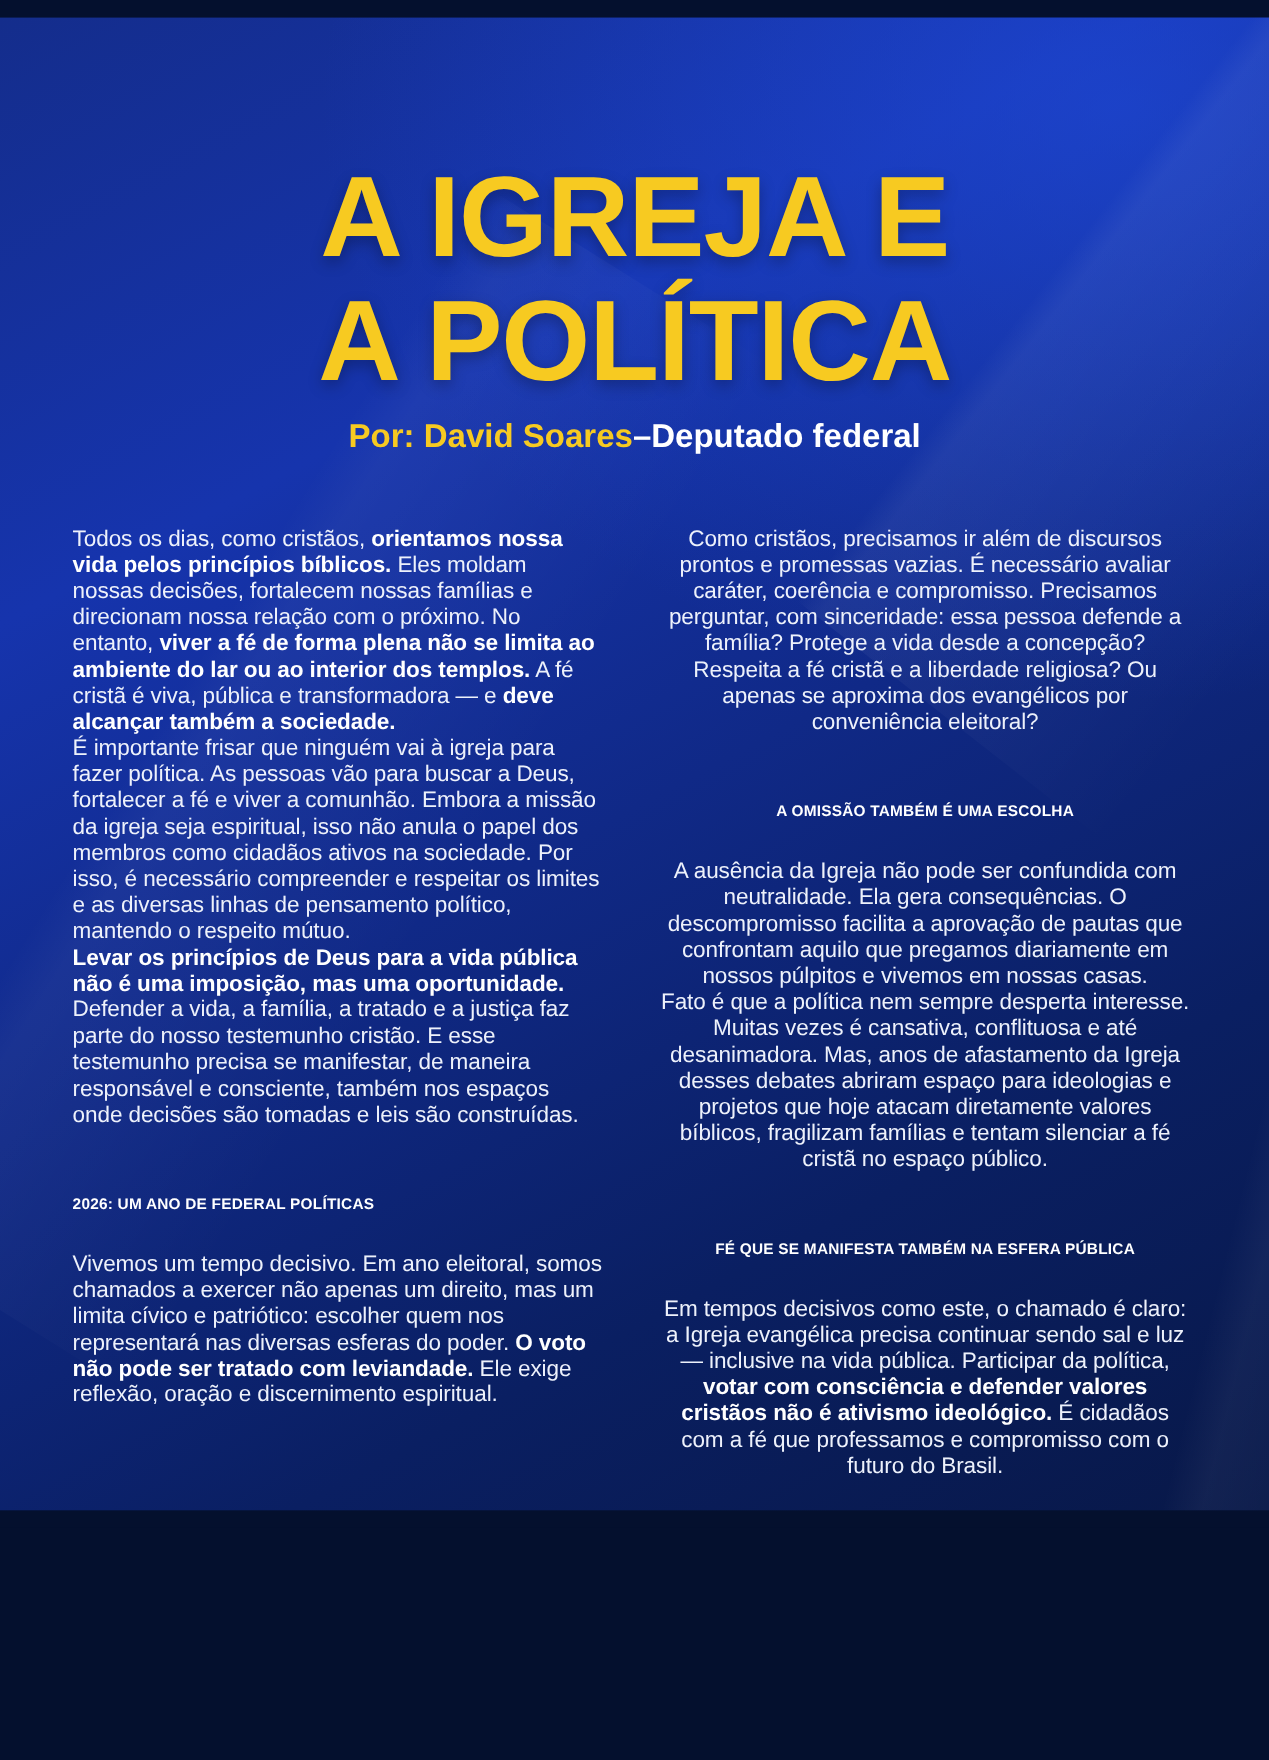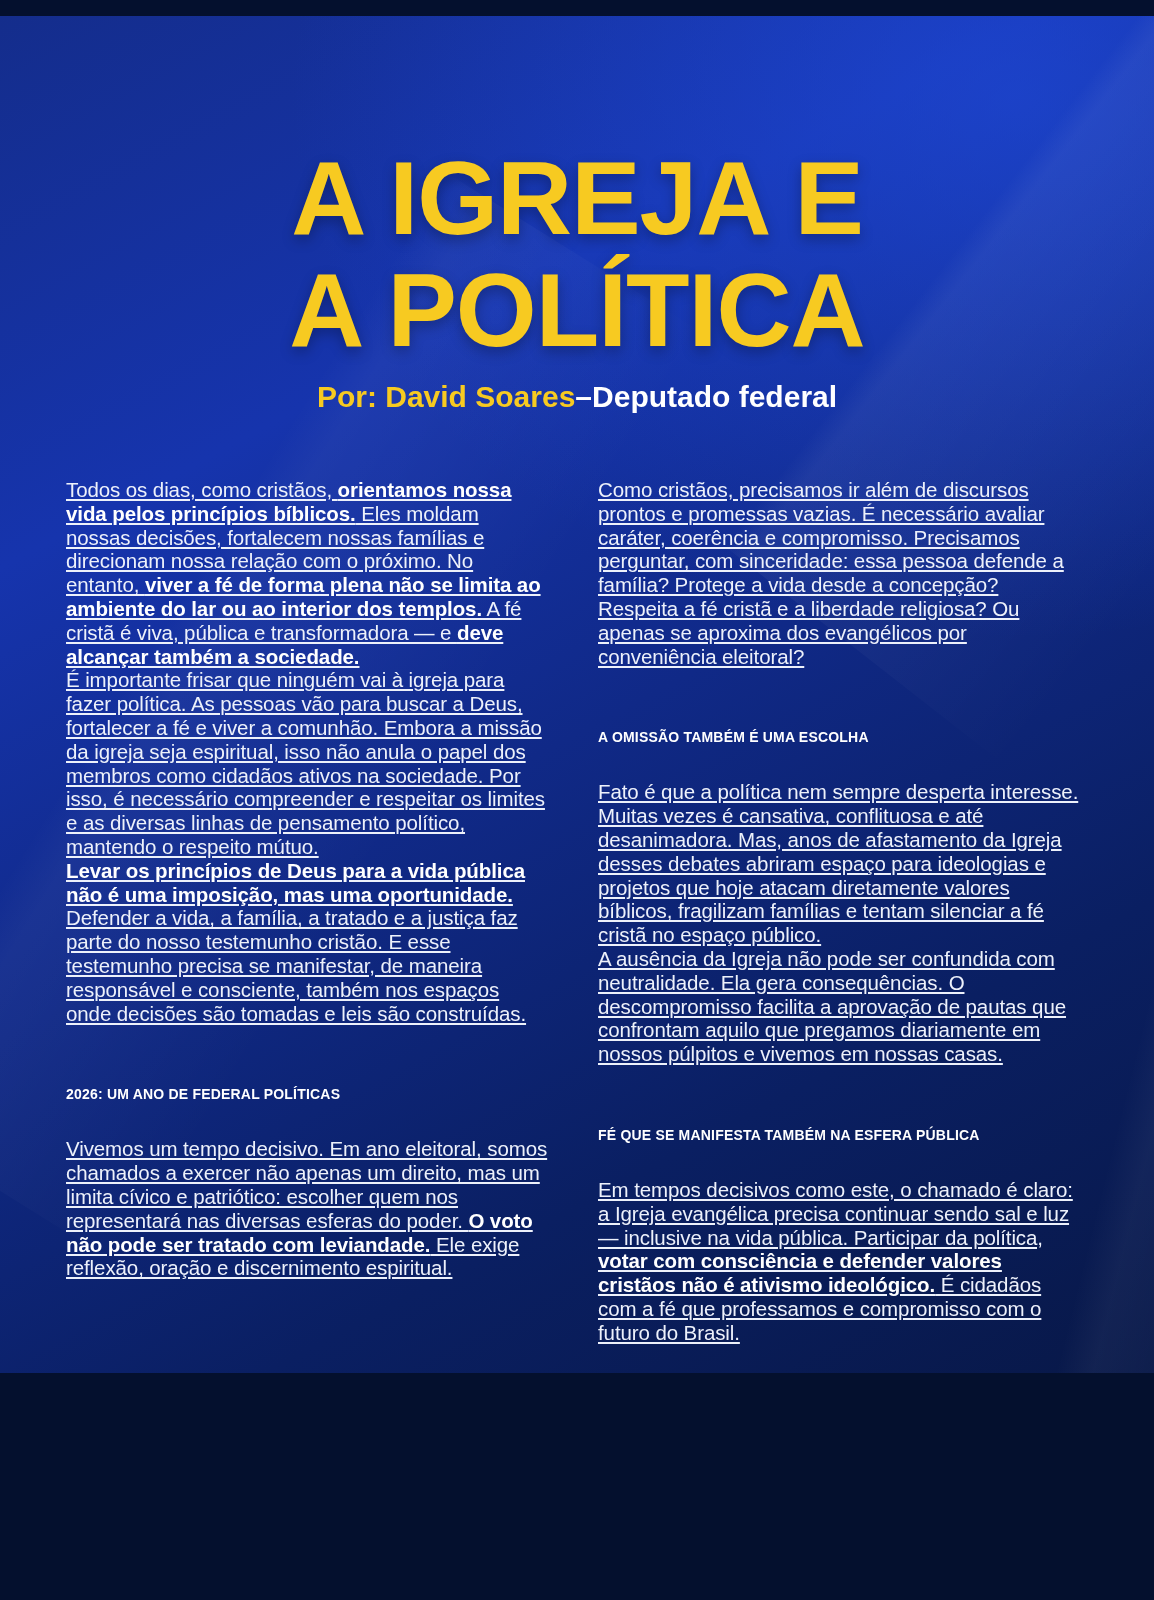--- a/index.html
+++ b/index.html
@@ -36,22 +36,22 @@
     display:flex;justify-content:center;
     font-size:30px;font-weight:700;color:#FFFFFF;
   }
   .byline .author{color:#F7CA21;}
 
   .col{
     position:absolute;top:462px;
     color:#EDF1FB;font-size:20.5px;line-height:23.8px;letter-spacing:-0.1px;
   }
   .col-left{left:66px;width:482px;}
-  .col-right{left:598px;width:486px;}
-  .col p{margin:0;text-decoration:underline;}
+  .col-right{left:598px;width:486px;text-align:center;}
+  .col p{margin:0;}
   .col .b{font-weight:700;color:#FFFFFF;}
   .col h2{
     margin:56px 0 30px 0;
     font-size:14px;line-height:26px;font-weight:800;color:#FFFFFF;letter-spacing:0.2px;
   }
   .col h2:first-child{margin-top:0;}
 
   .logo{
     position:absolute;left:0;top:1438px;width:100%;
     text-align:center;color:#FFFFFF;
@@ -91,22 +91,22 @@
   <div class="col col-left">
       <p><span>Todos os dias, como cristãos, </span><span class="b">orientamos nossa vida pelos princípios bíblicos.</span><span> Eles moldam nossas decisões, fortalecem nossas famílias e direcionam nossa relação com o próximo. No entanto, </span><span class="b">viver a fé de forma plena não se limita ao ambiente do lar ou ao interior dos templos.</span><span> A fé cristã é viva, pública e transformadora — e </span><span class="b">deve alcançar também a sociedade.</span></p>
       <p><span>É importante frisar que ninguém vai à igreja para fazer política. As pessoas vão para buscar a Deus, fortalecer a fé e viver a comunhão. Embora a missão da igreja seja espiritual, isso não anula o papel dos membros como cidadãos ativos na sociedade. Por isso, é necessário compreender e respeitar os limites e as diversas linhas de pensamento político, mantendo o respeito mútuo.</span></p>
       <p><span class="b">Levar os princípios de Deus para a vida pública não é uma imposição, mas uma oportunidade.</span><span> Defender a vida, a família, a tratado e a justiça faz parte do nosso testemunho cristão. E esse testemunho precisa se manifestar, de maneira responsável e consciente, também nos espaços onde decisões são tomadas e leis são construídas.</span></p>
       <h2>2026: UM ANO DE FEDERAL POLÍTICAS</h2>
       <p><span>Vivemos um tempo decisivo. Em ano eleitoral, somos chamados a exercer não apenas um direito, mas um limita cívico e patriótico: escolher quem nos representará nas diversas esferas do poder. </span><span class="b">O voto não pode ser tratado com leviandade.</span><span> Ele exige reflexão, oração e discernimento espiritual.</span></p>
     </div>
   <div class="col col-right">
       <p><span>Como cristãos, precisamos ir além de discursos prontos e promessas vazias. É necessário avaliar caráter, coerência e compromisso. Precisamos perguntar, com sinceridade: essa pessoa defende a família? Protege a vida desde a concepção? Respeita a fé cristã e a liberdade religiosa? Ou apenas se aproxima dos evangélicos por conveniência eleitoral?</span></p>
       <h2>A OMISSÃO TAMBÉM É UMA ESCOLHA</h2>
+      <p><span>A ausência da Igreja não pode ser confundida com neutralidade. Ela gera consequências. O descompromisso facilita a aprovação de pautas que confrontam aquilo que pregamos diariamente em nossos púlpitos e vivemos em nossas casas.</span></p>
       <p><span>Fato é que a política nem sempre desperta interesse. Muitas vezes é cansativa, conflituosa e até desanimadora. Mas, anos de afastamento da Igreja desses debates abriram espaço para ideologias e projetos que hoje atacam diretamente valores bíblicos, fragilizam famílias e tentam silenciar a fé cristã no espaço público.</span></p>
-      <p><span>A ausência da Igreja não pode ser confundida com neutralidade. Ela gera consequências. O descompromisso facilita a aprovação de pautas que confrontam aquilo que pregamos diariamente em nossos púlpitos e vivemos em nossas casas.</span></p>
       <h2>FÉ QUE SE MANIFESTA TAMBÉM NA ESFERA PÚBLICA</h2>
       <p><span>Em tempos decisivos como este, o chamado é claro: a Igreja evangélica precisa continuar sendo sal e luz — inclusive na vida pública. Participar da política, </span><span class="b">votar com consciência e defender valores cristãos não é ativismo ideológico.</span><span> É cidadãos com a fé que professamos e compromisso com o futuro do Brasil.</span></p>
     </div>
 
   <div class="logo">
     <div class="logo-eyebrow">DEPUTADO FEDERAL</div>
     <div class="logo-name1">DAVID</div>
     <div class="logo-name2">
       <span>SO</span>
       <span class="logo-a-icon">

